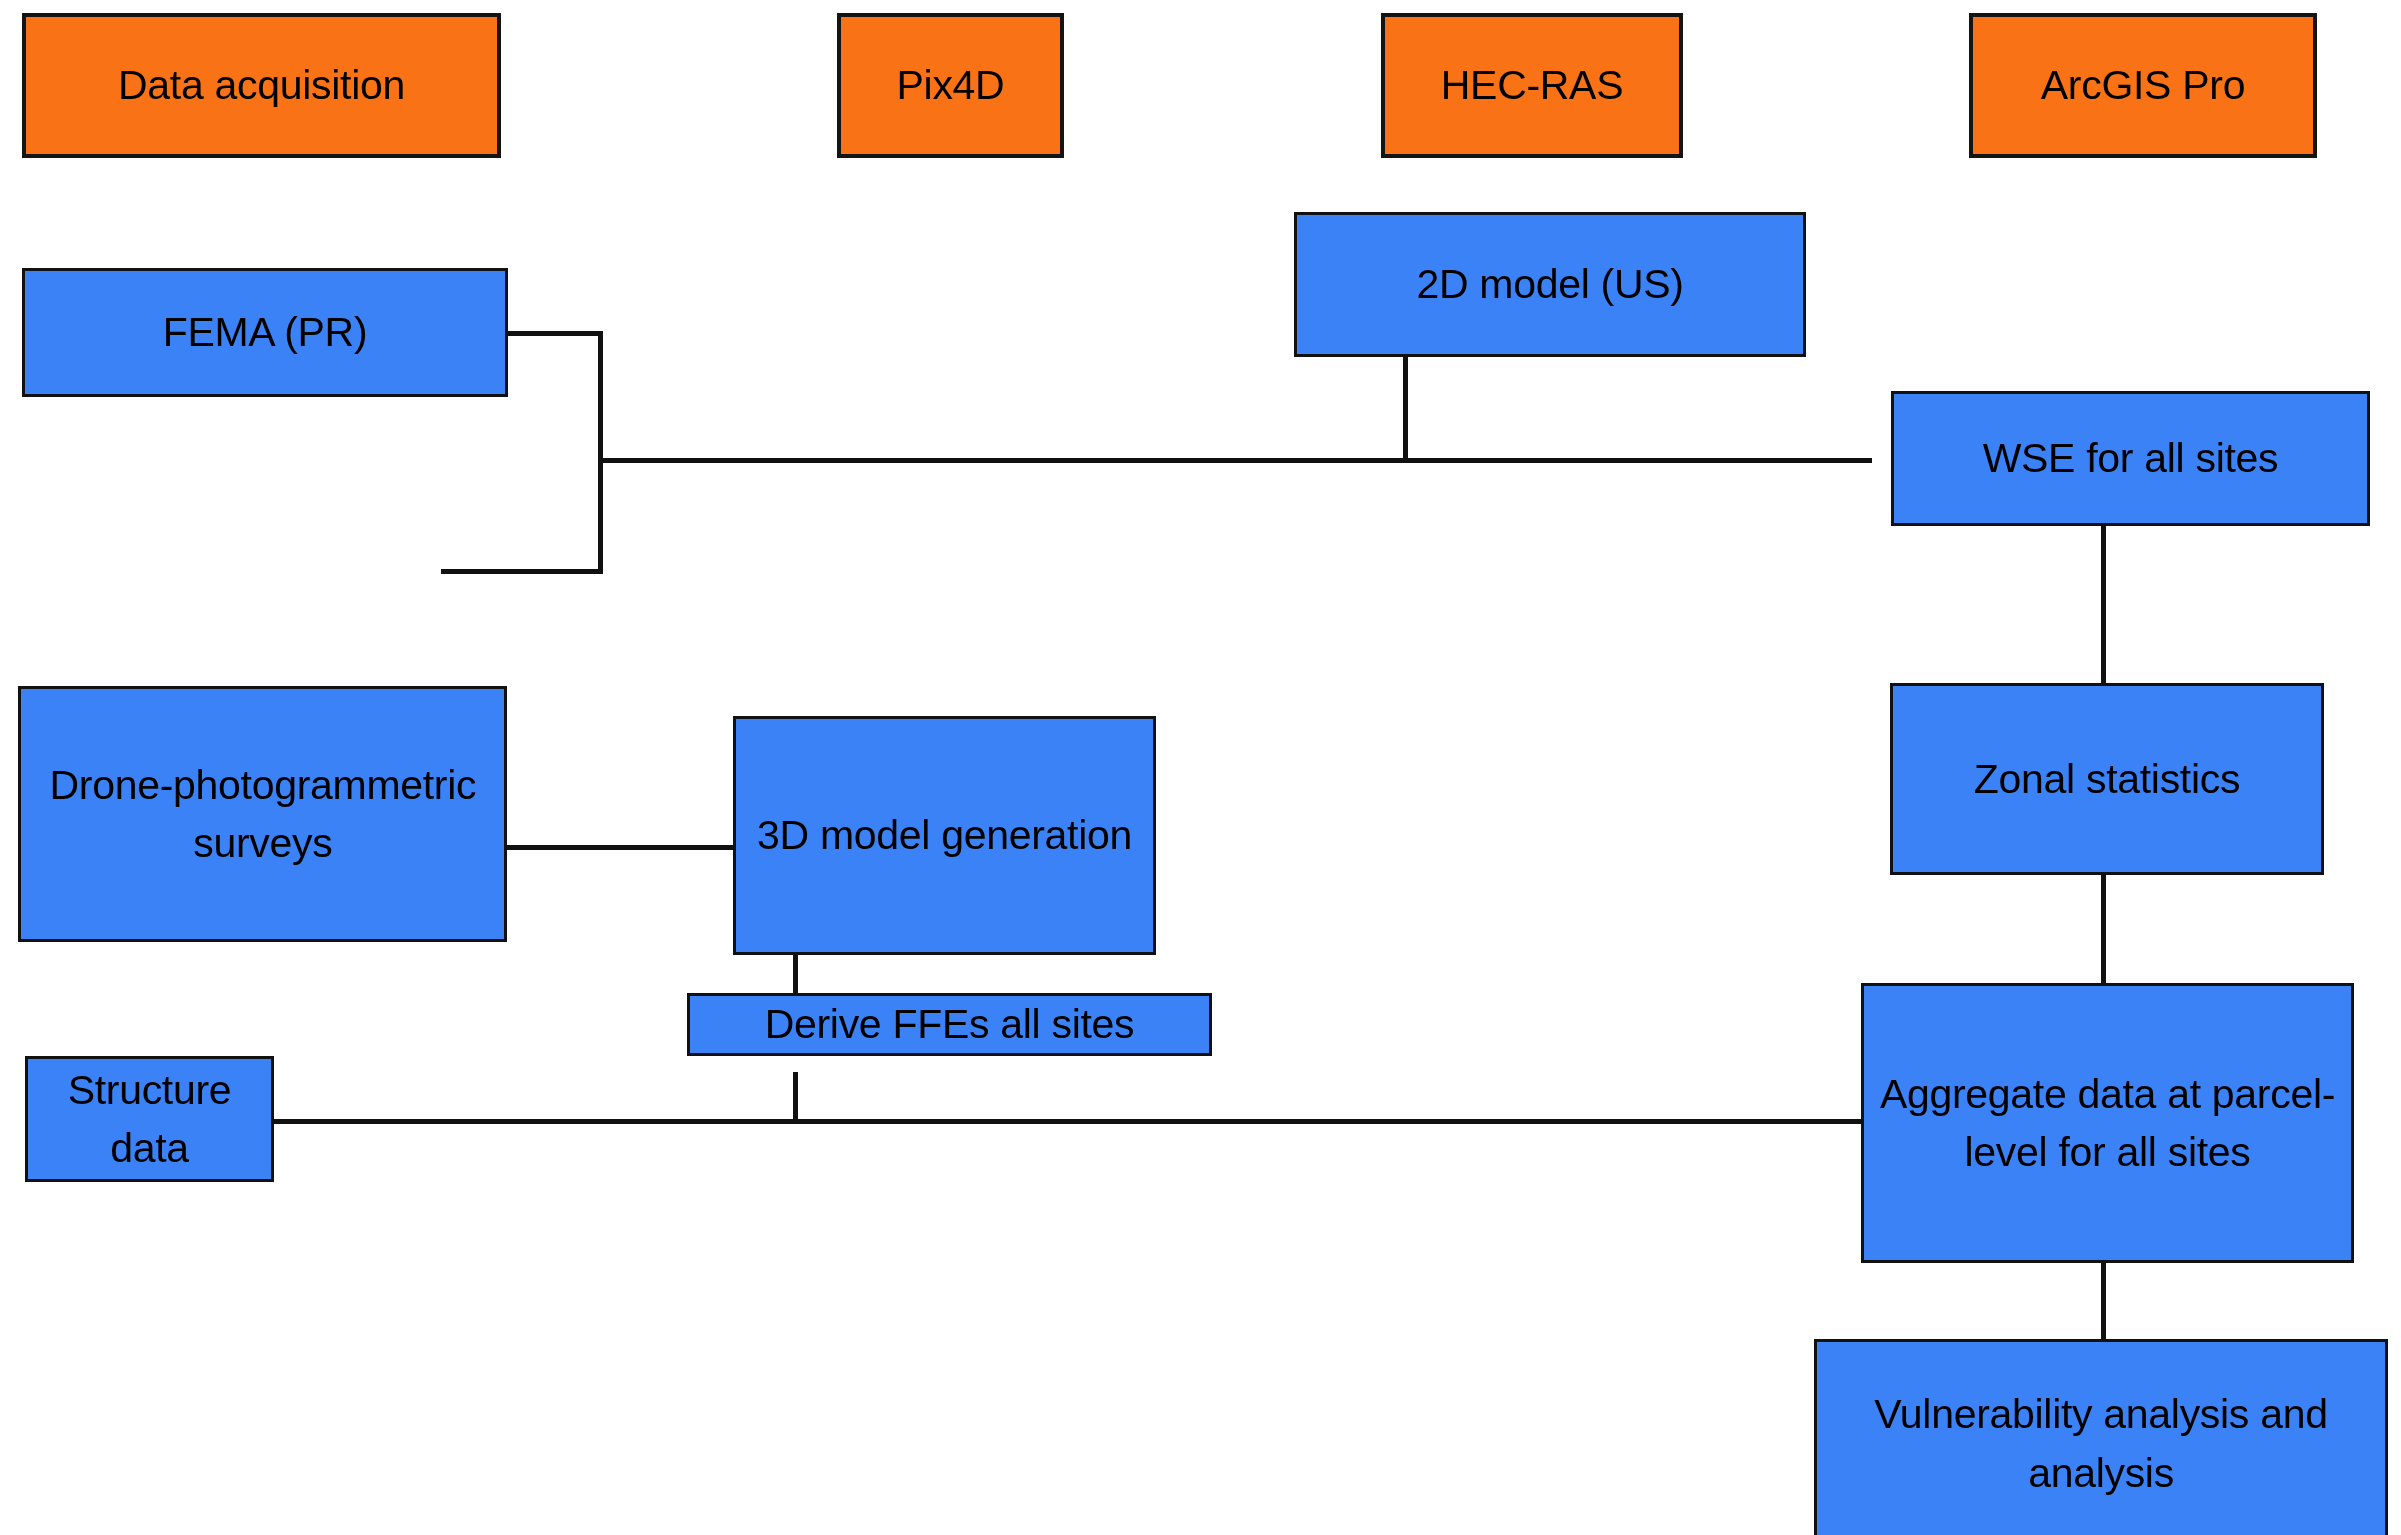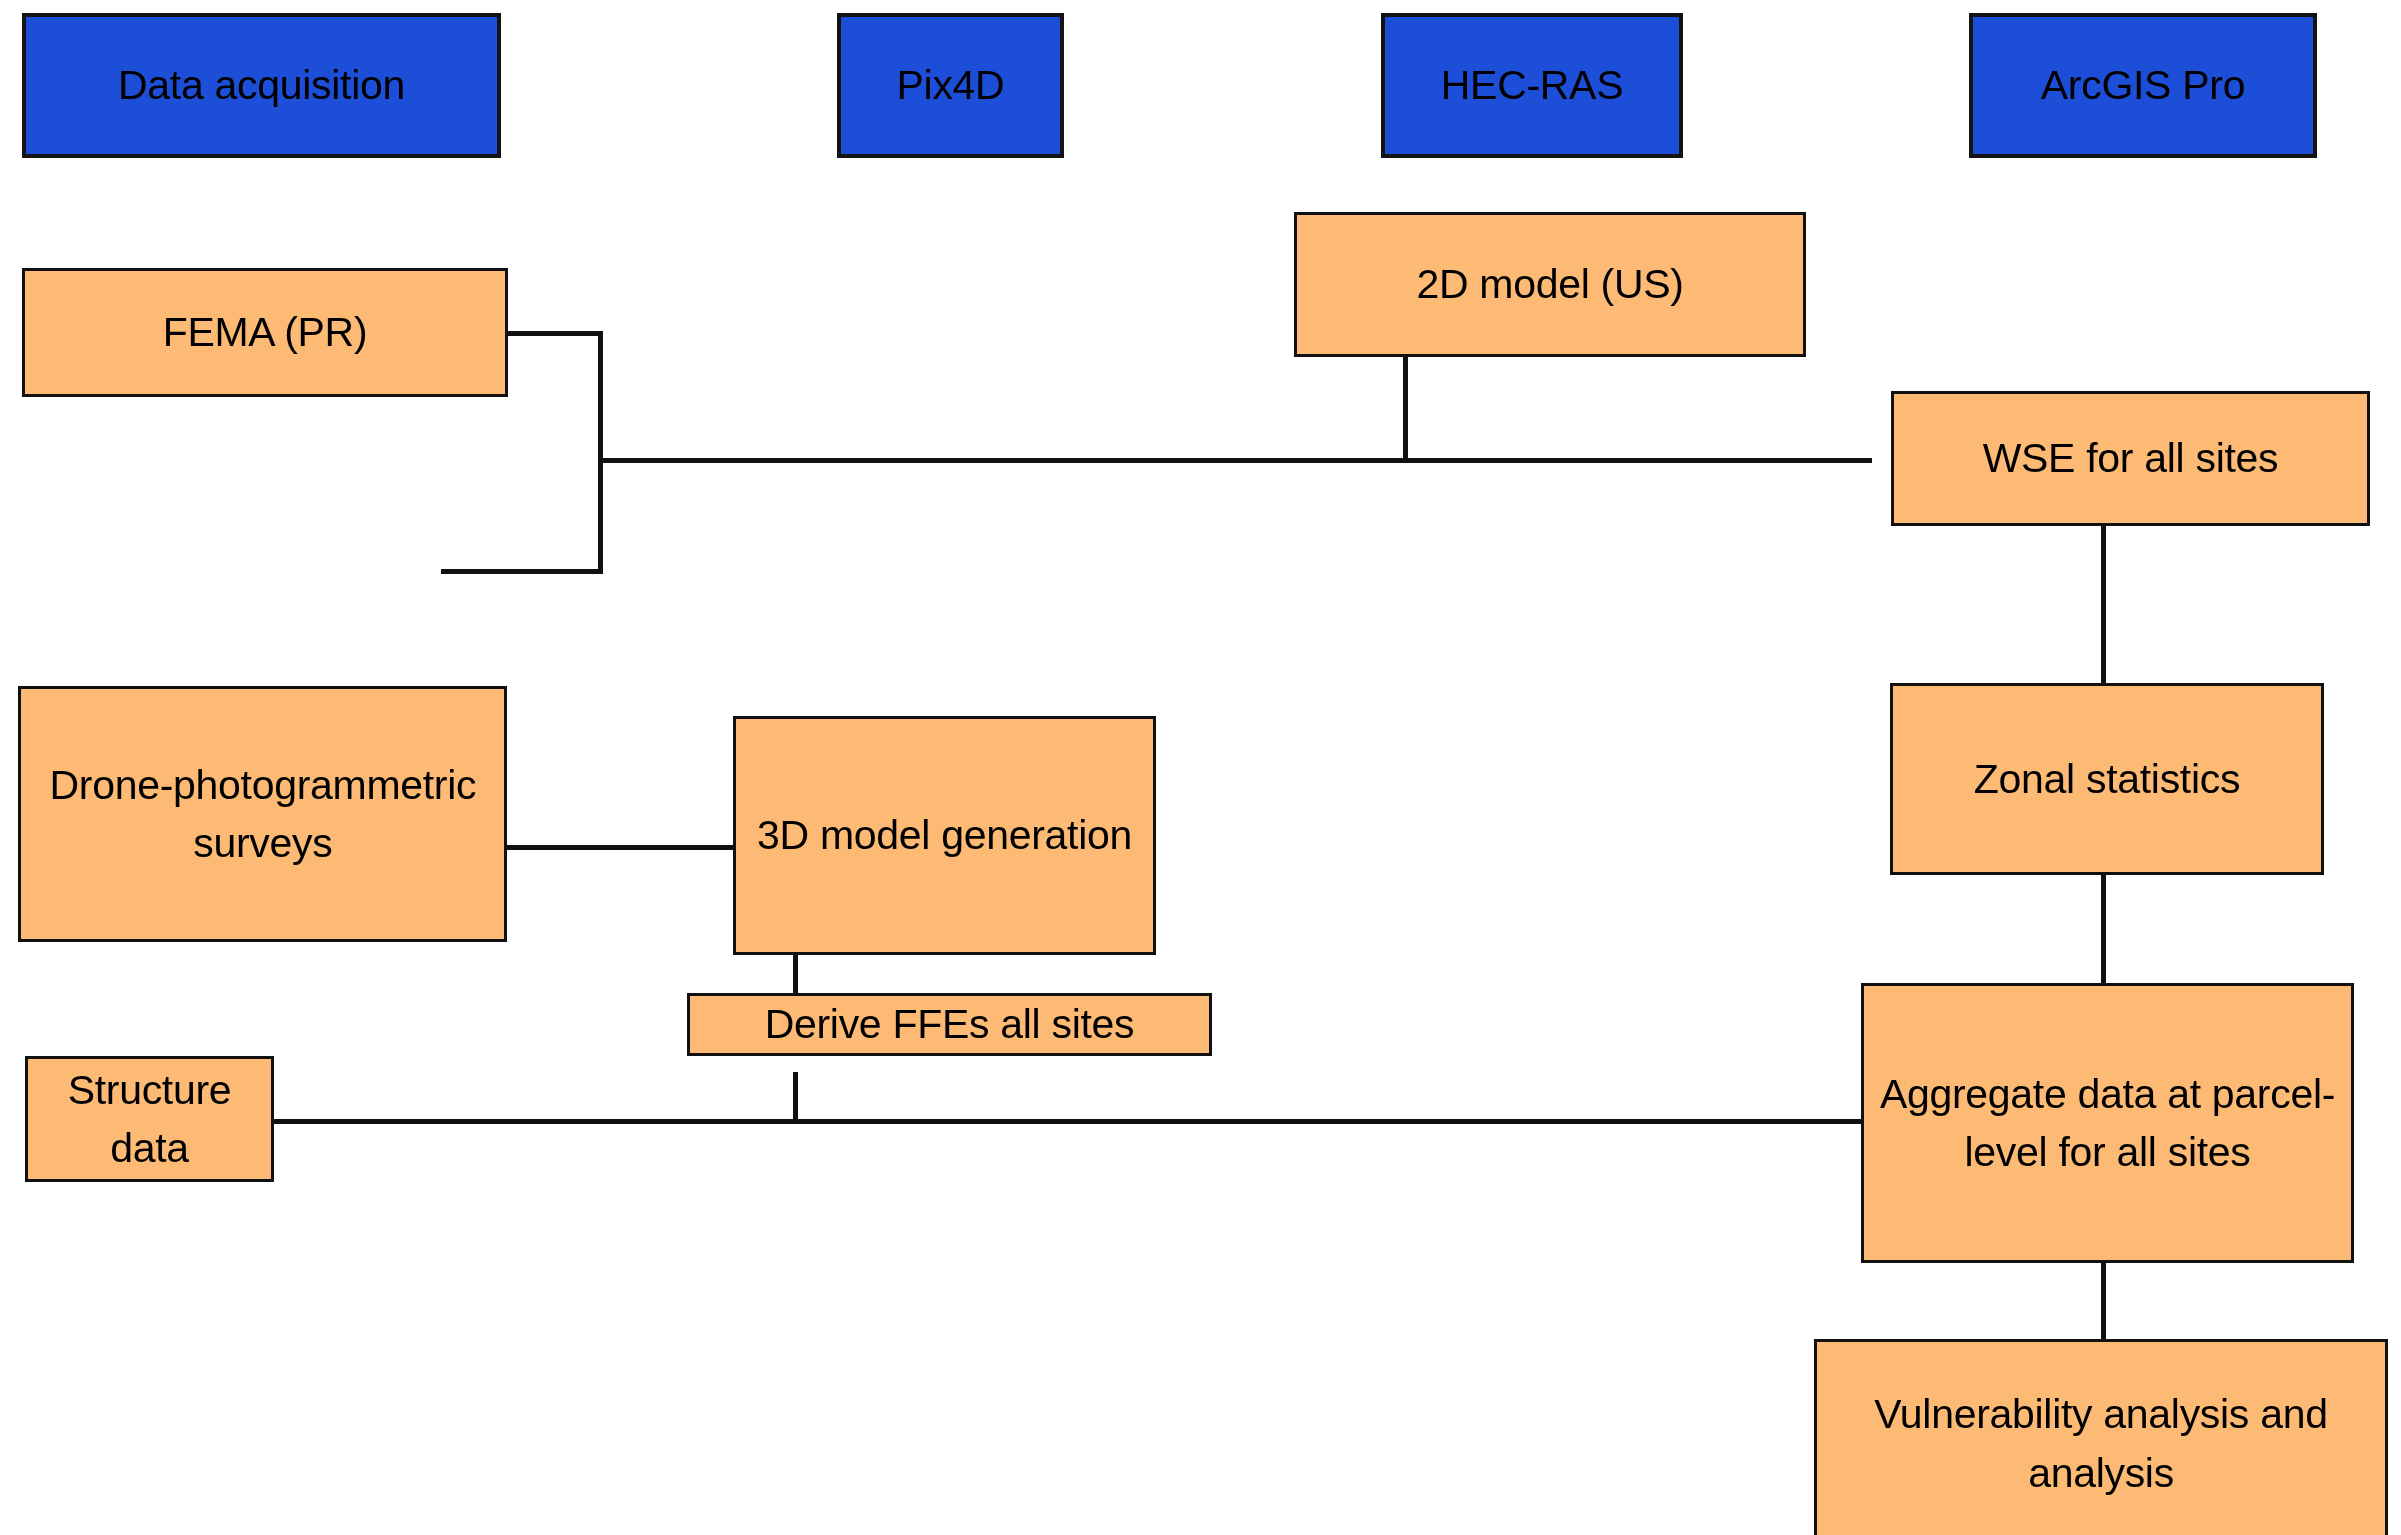--- a/index.html
+++ b/index.html
@@ -16,30 +16,30 @@
     overflow: hidden;
   }
   .node {
     position: absolute;
     box-sizing: border-box;
     display: flex;
     align-items: center;
     justify-content: center;
     text-align: center;
     color: #000000;
-    background: #fdba74;
+    background: #3b82f6;
     border: 3.3px solid #111111;
     font-size: 41px;
     line-height: 1.42;
     letter-spacing: -0.3px;
     padding: 2.6px 6.6px;
     z-index: 3;
   }
   .node.header {
-    background: #1d4ed8;
+    background: #f97316;
     border: 4.6px solid #141414;
   }
   .node .txt { display: block; width: 100%; }
   .edge {
     position: absolute;
     background: #111111;
     z-index: 1;
   }
   .edge.h { height: 4.6px; }
   .edge.v { width: 4.6px; }

